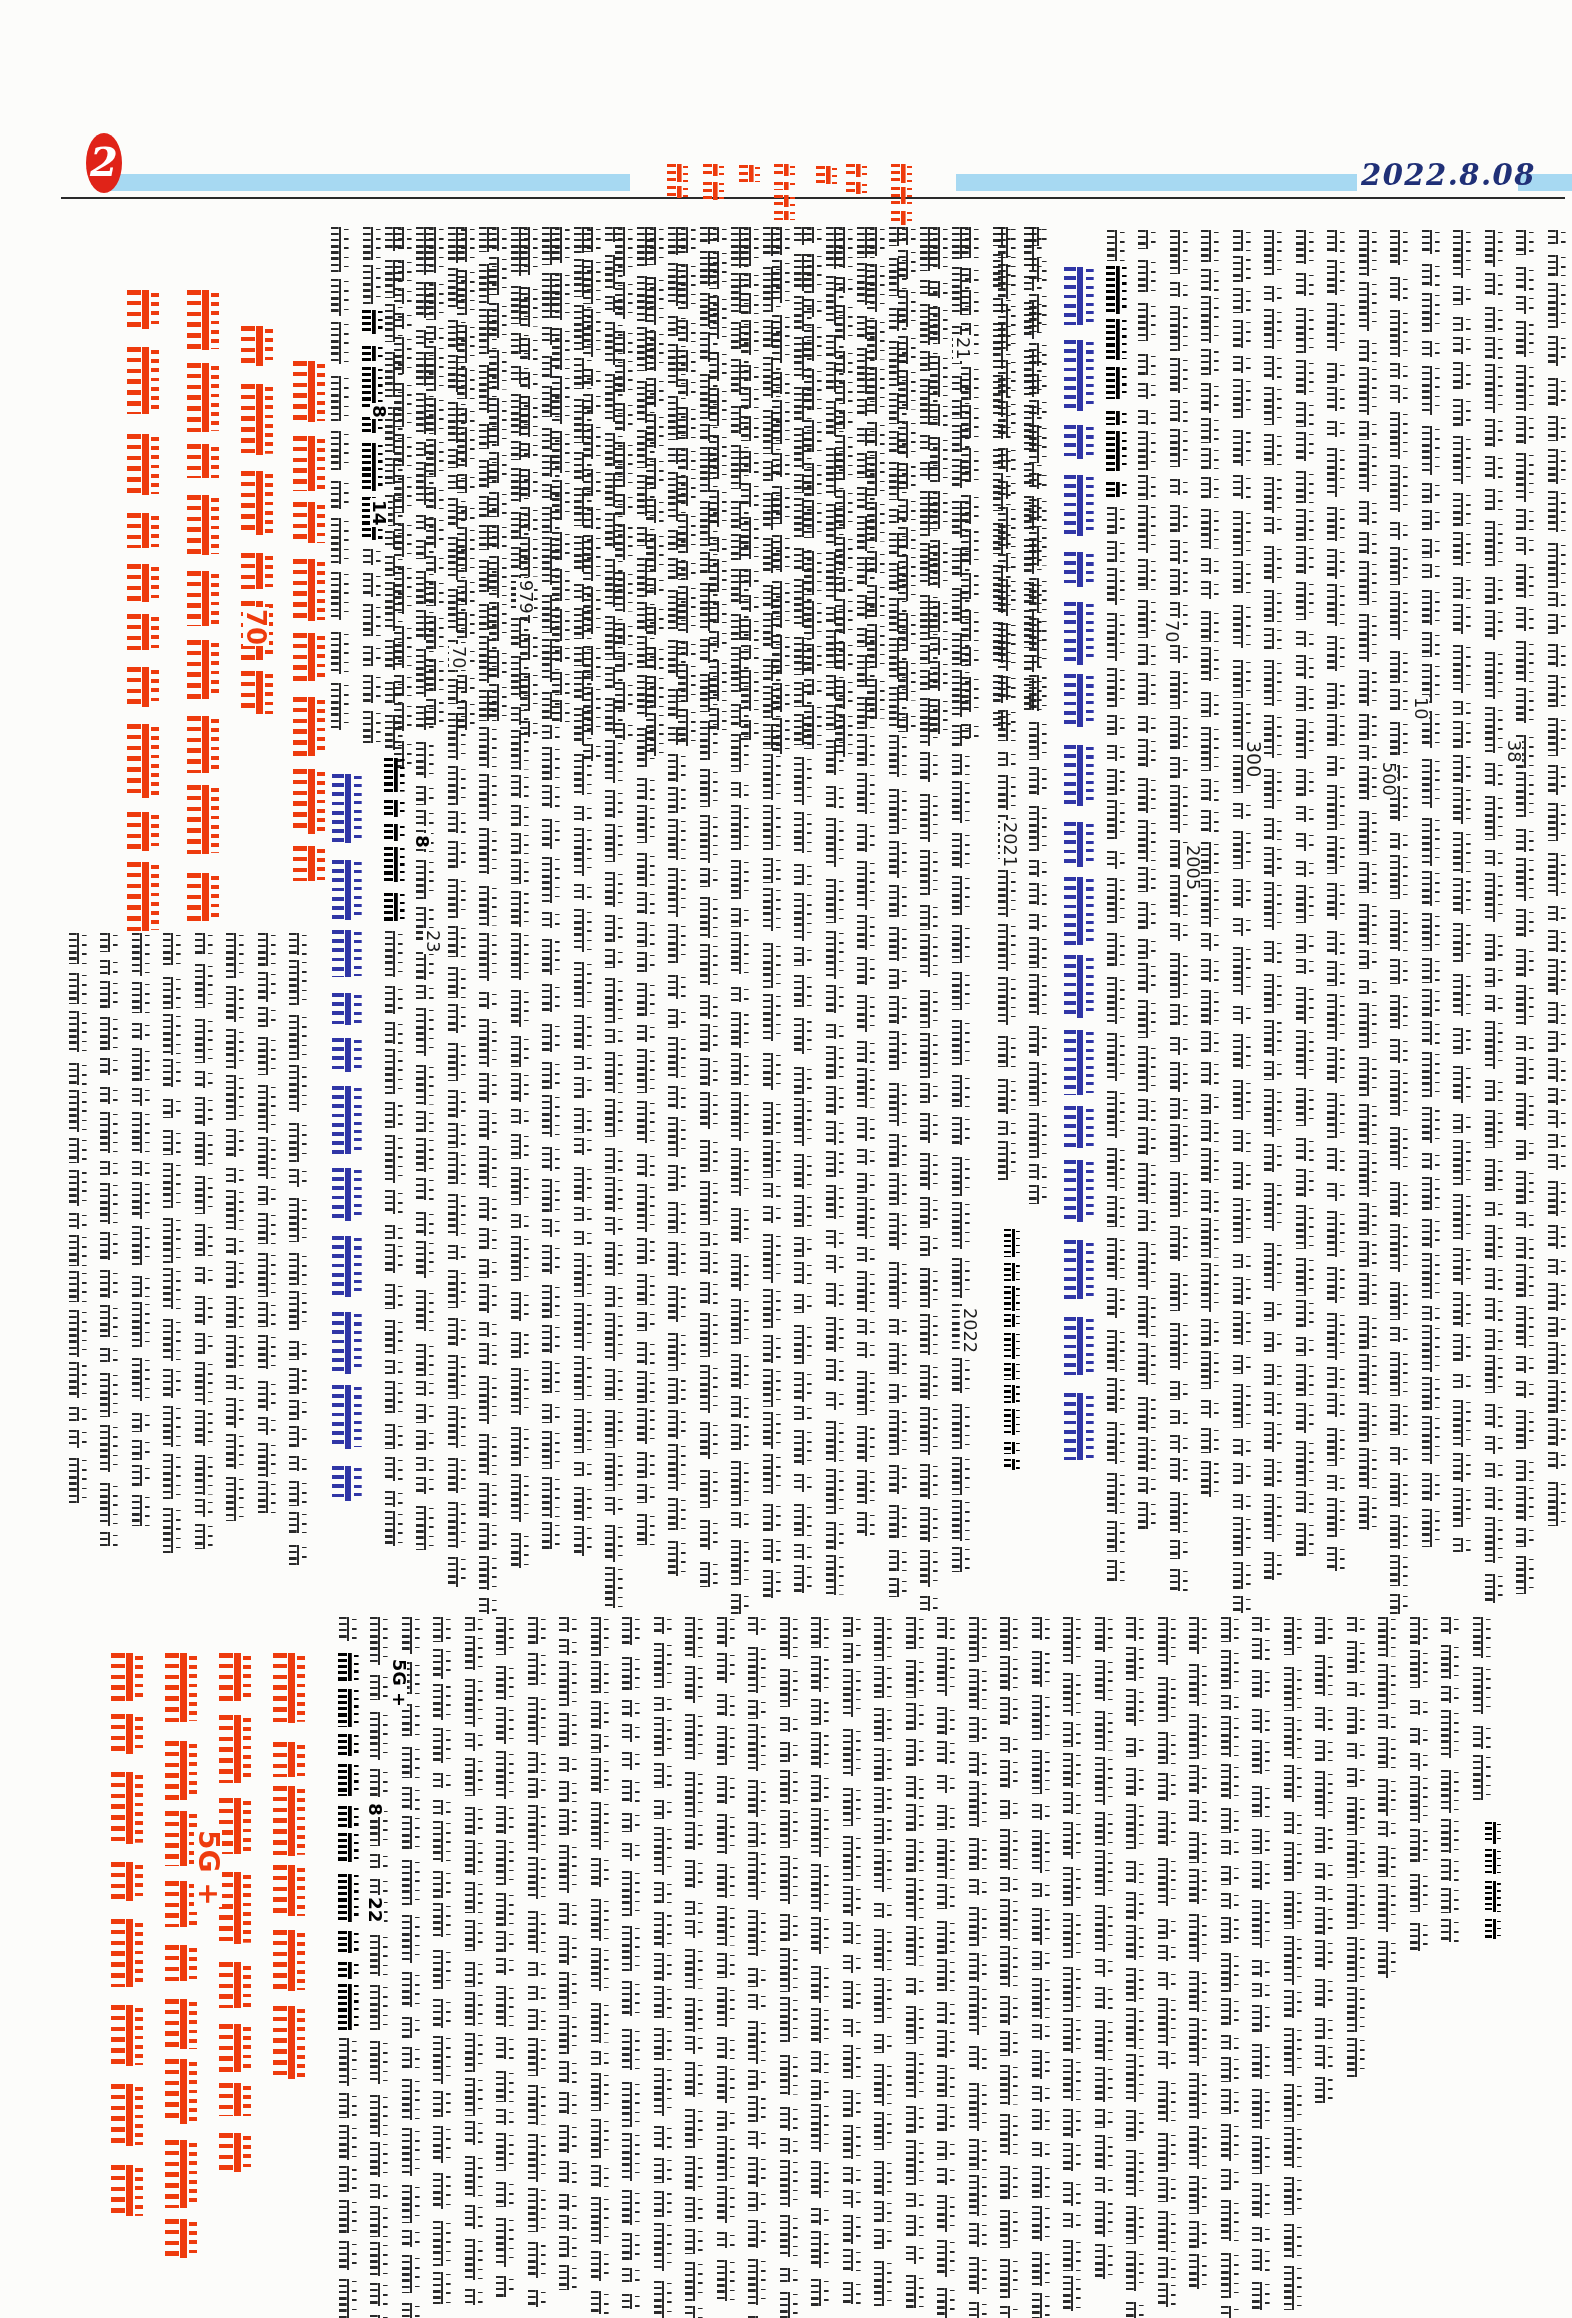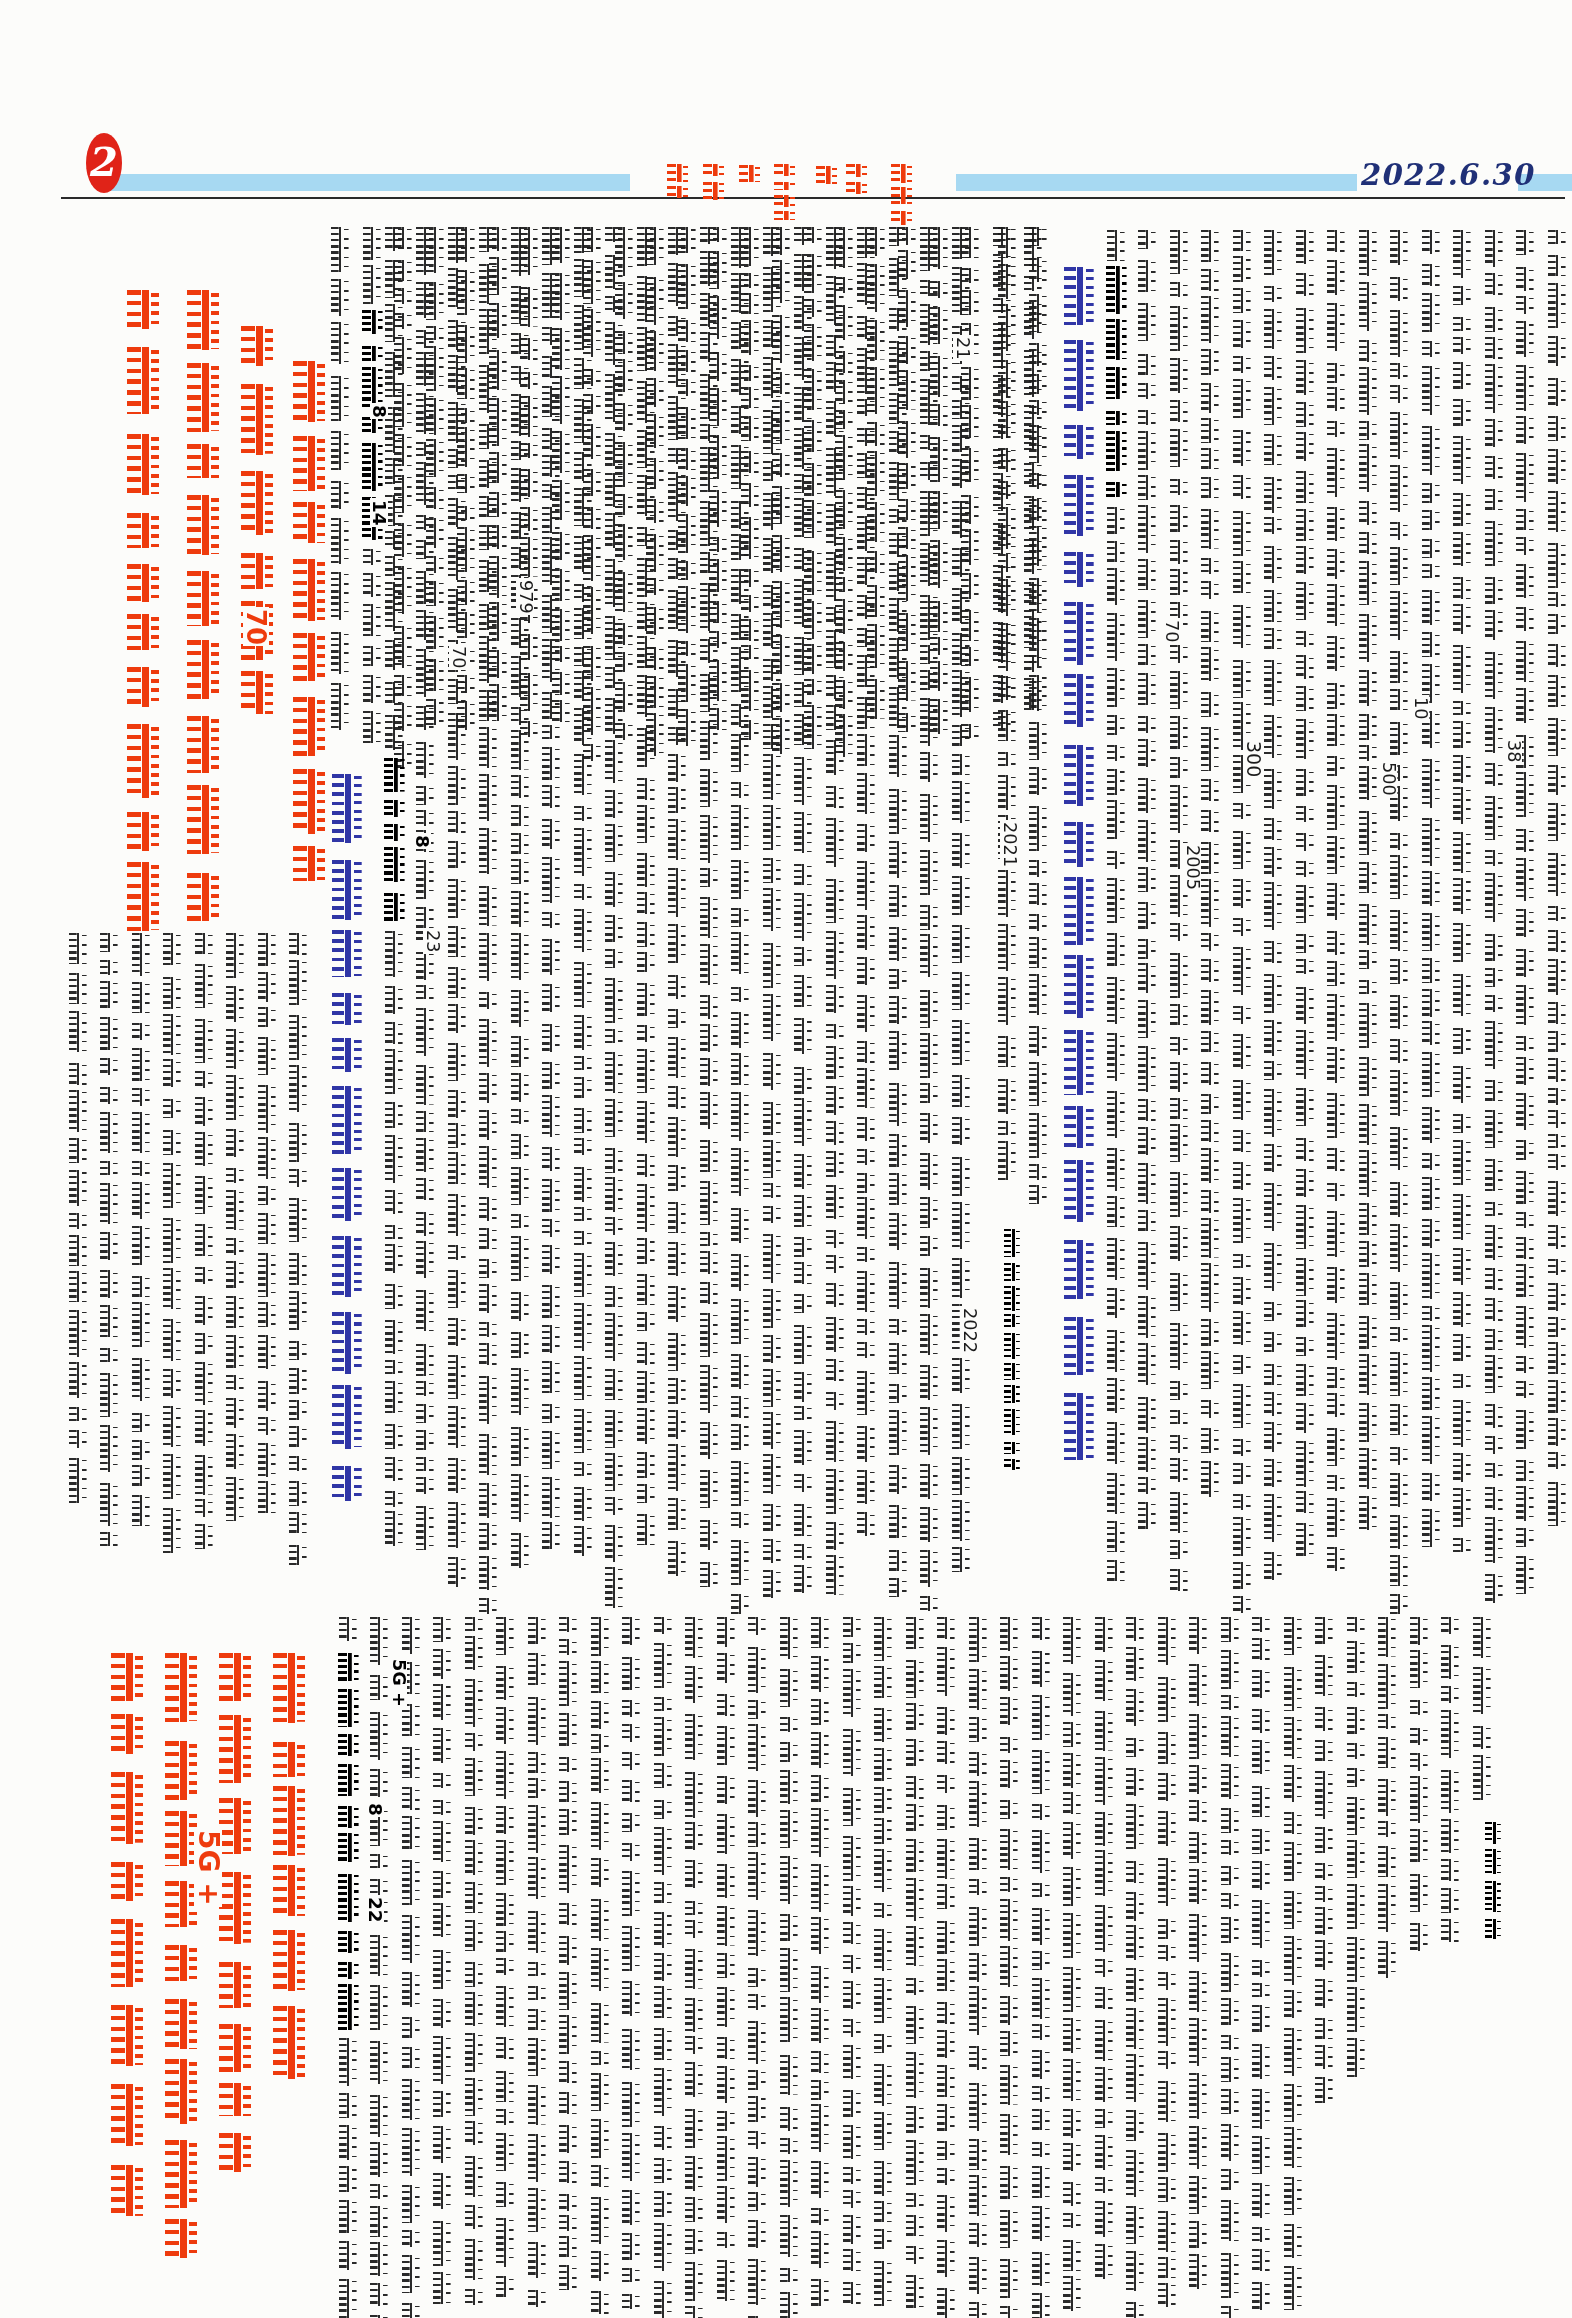--- a/index.html
+++ b/index.html
@@ -65,21 +65,21 @@
 
   <div class="rule"></div>
   <div id="bars">
       <div class="hbar" style="left: 108px; top: 174px; width: 522px; height: 17px; background: rgb(167, 217, 242);"></div>
       <div class="hbar" style="left: 956px; top: 174px; width: 401px; height: 17px; background: rgb(167, 217, 242);"></div>
       <div class="hbar" style="left: 1518px; top: 174px; width: 55px; height: 17px; background: rgb(167, 217, 242);"></div>
     </div>
   <div class="badge" id="badge" style="background: rgb(224, 35, 24);">
     <span>2</span>
   </div>
-  <div class="date" id="date" style="color: rgb(32, 48, 119);">2022.6.30</div>
+  <div class="date" id="date" style="color: rgb(32, 48, 119);">2022.8.08</div>
   <div id="masthead">
       <div class="mcol" style="left: 667px; top: 164px; width: 23px; height: 34px; color: rgb(238, 59, 13); z-index: 2;">
         <span class="w w-mast" style="height: 18.4px; margin-bottom: 3.8px;"></span>
         <span class="w w-mast" style="height: 12.3px; margin-bottom: 5.4px;"></span>
       </div>
       <div class="mcol" style="left: 703px; top: 164px; width: 23px; height: 41px; color: rgb(238, 59, 13); z-index: 2;">
         <span class="w w-mast" style="height: 12.3px; margin-bottom: 5.4px;"></span>
         <span class="w w-mast" style="height: 18.4px; margin-bottom: 4.6px;"></span>
       </div>
       <div class="mcol" style="left: 739px; top: 165px; width: 23px; height: 17px; color: rgb(238, 59, 13); z-index: 2;">

